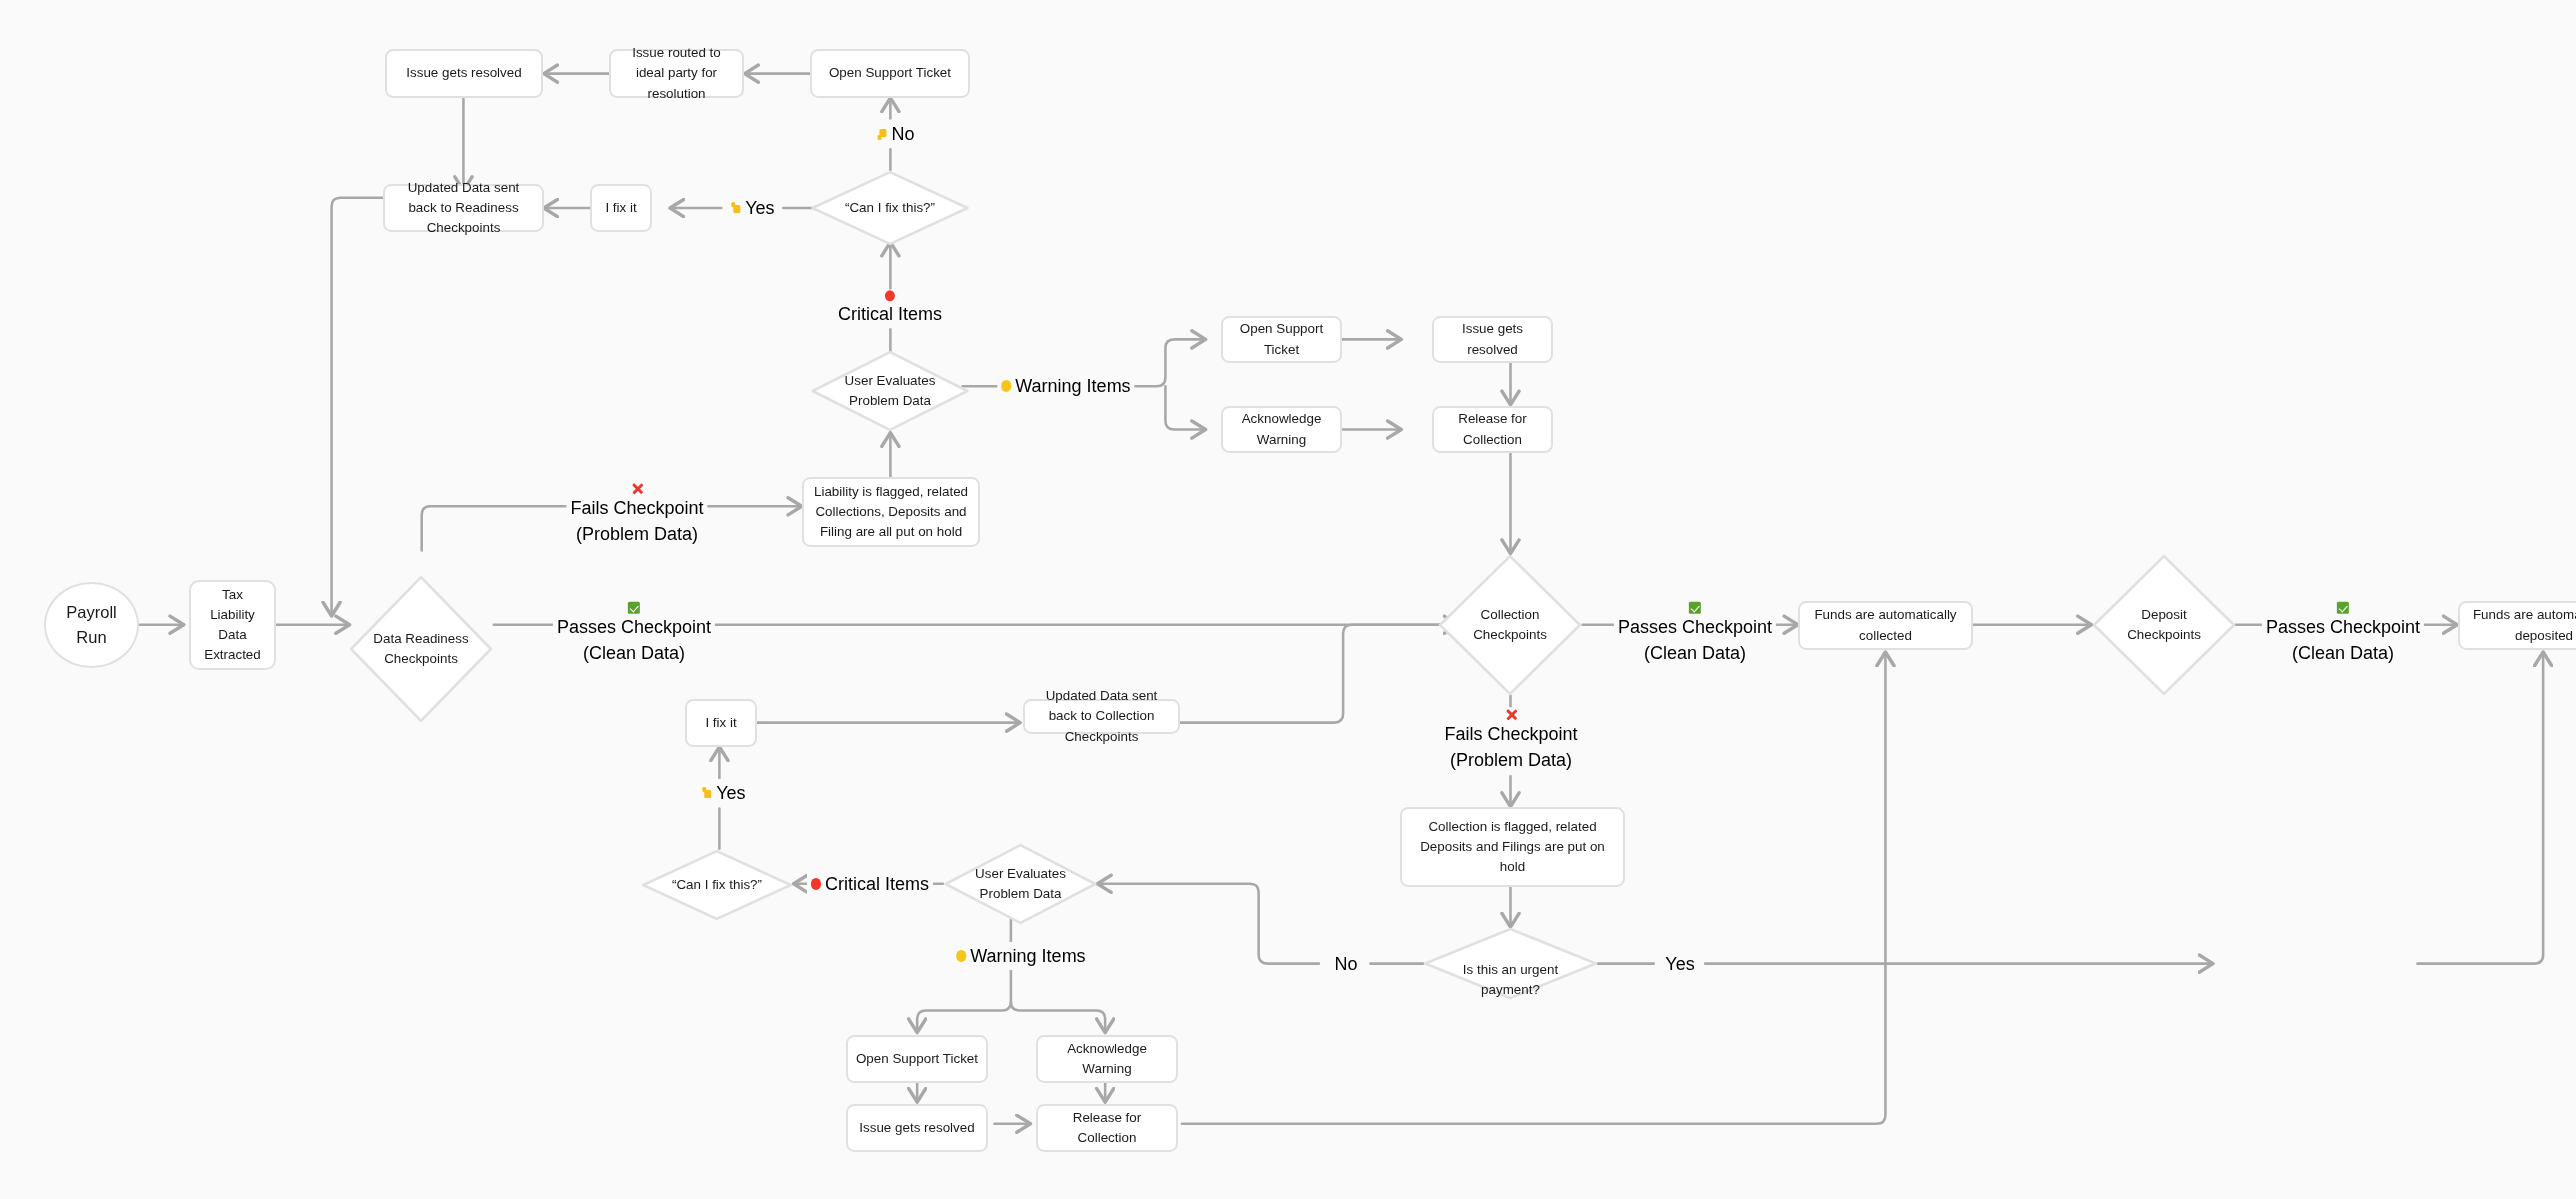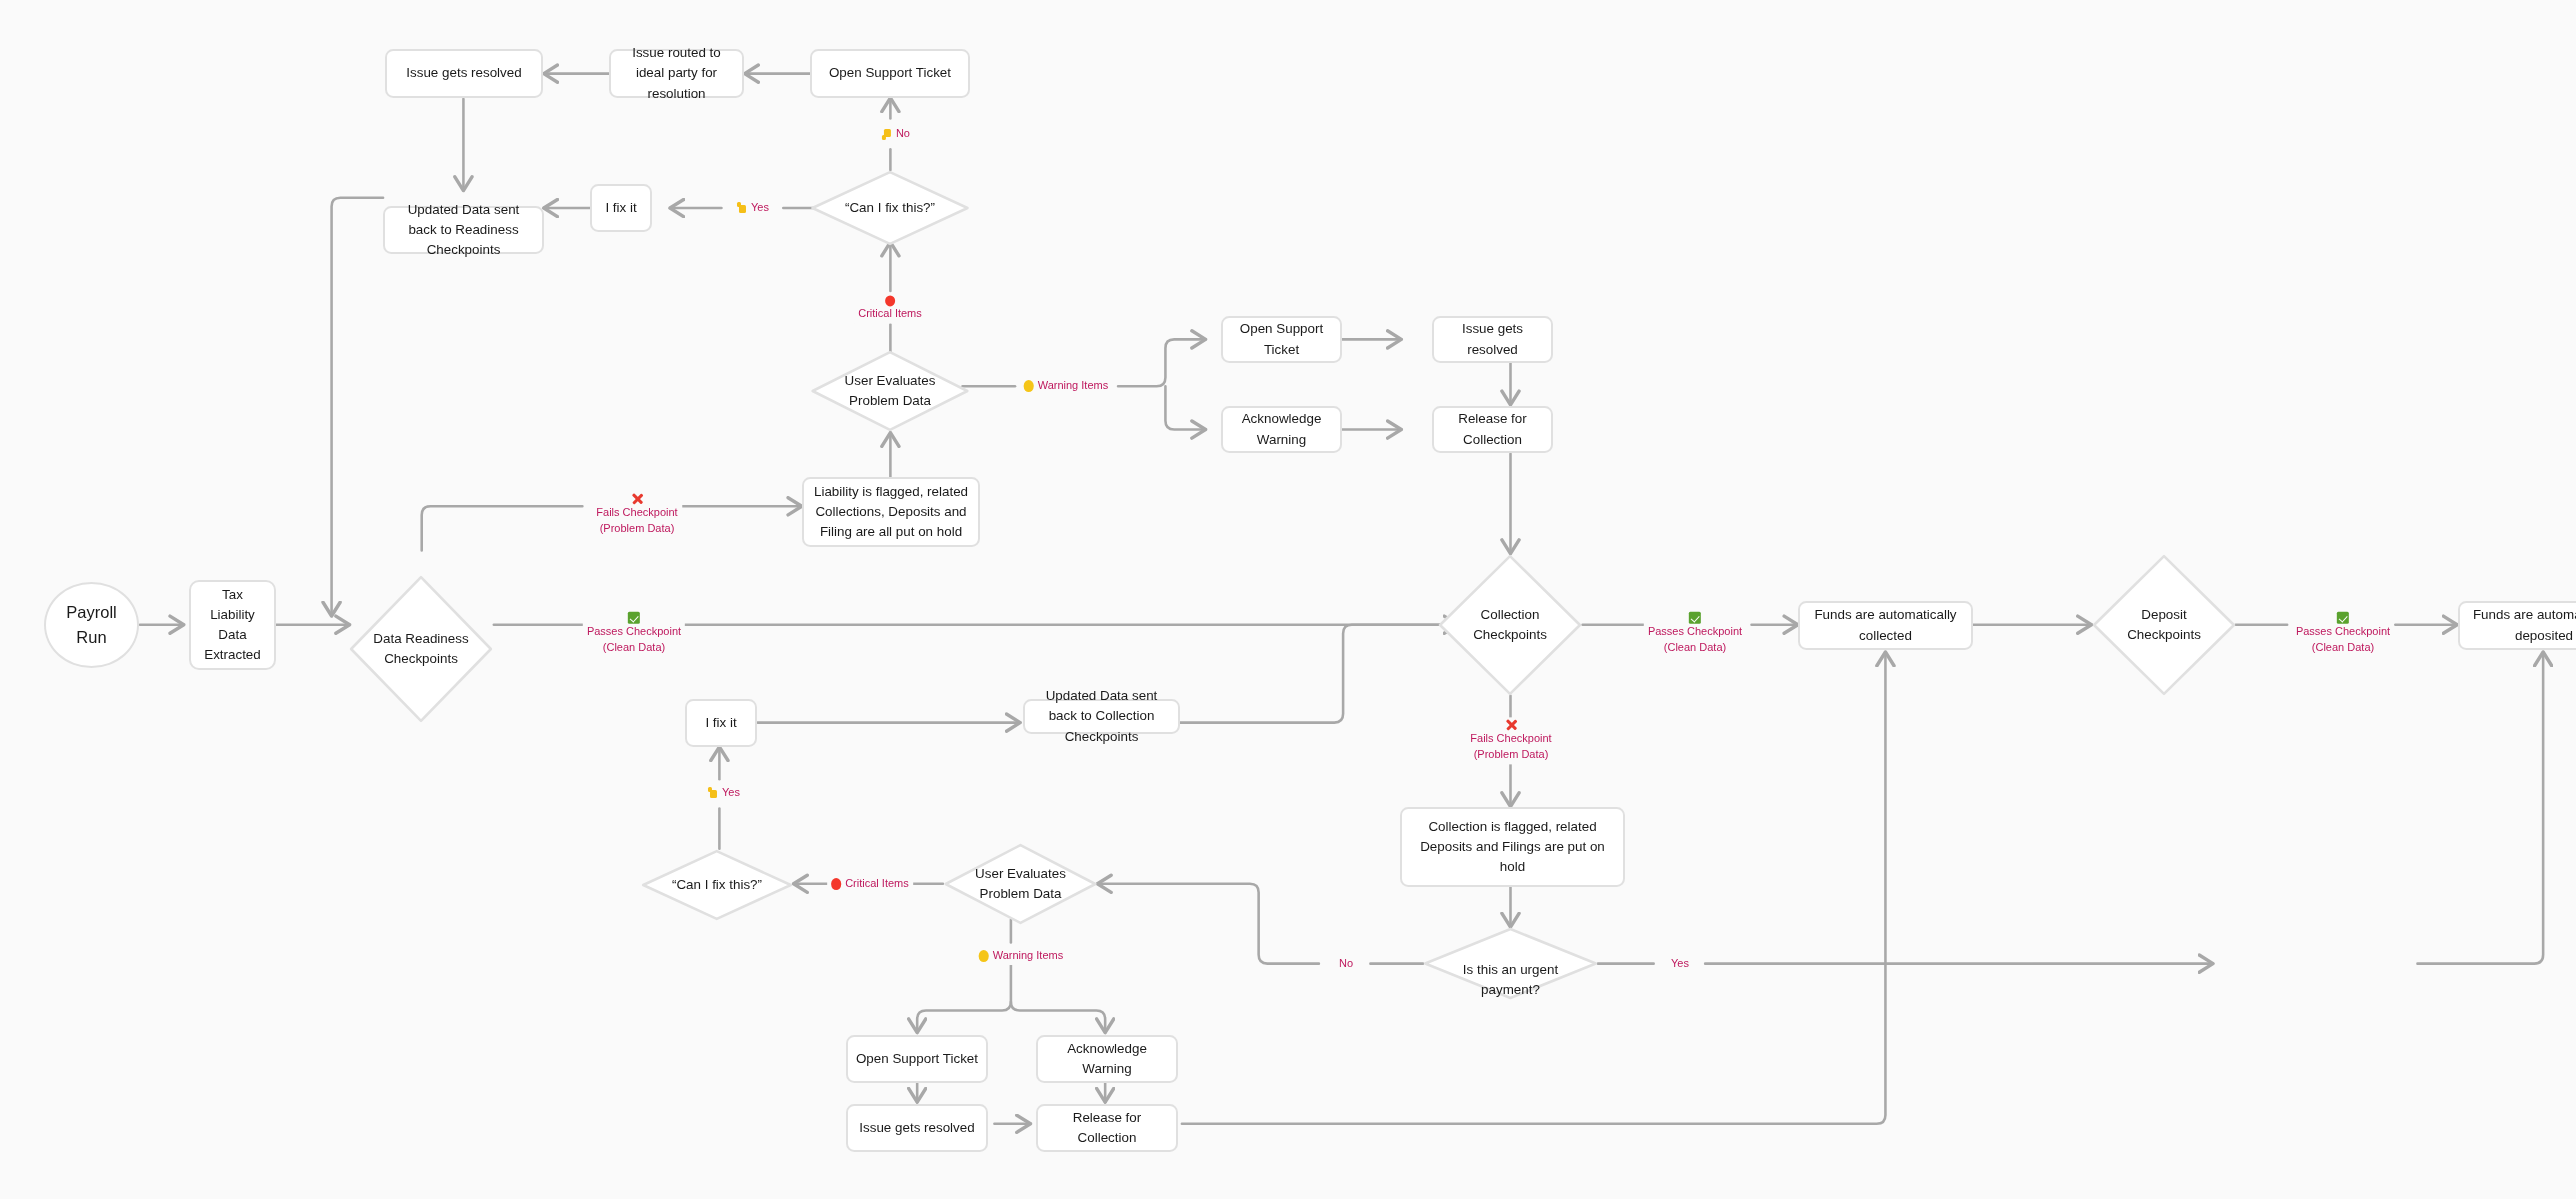--- a/index.html
+++ b/index.html
@@ -65,23 +65,23 @@
     position: relative;
     z-index: 2;
     text-align: center;
     font-size: 13.4px;
     line-height: 1.5;
     color: #1a1a1a;
     width: 86%;
   }
   .edge-label {
     position: absolute;
-    font-size: 11px;
+    font-size: 18px;
     line-height: 1.45;
-    color: #be185d;
+    color: #000000;
     text-align: center;
     background: #fafafa;
     padding: 1px 4.1px;
     white-space: nowrap;
     transform: translate(-50%, -50%);
     display: flex;
     flex-direction: column;
     align-items: center;
     justify-content: center;
   }
@@ -305,21 +305,21 @@
   </div>
 
   <div class="node" style="left:385px; top:49px; width:158px; height:49px;">
     <span>Issue gets resolved</span>
   </div>
 
   <div class="node" style="left:590px; top:184px; width:62px; height:48px;">
     <span>I fix it</span>
   </div>
 
-  <div class="node" style="left:383px; top:184px; width:161px; height:48px;margin-top:22px;">
+  <div class="node" style="left:383px; top:184px; width:161px; height:48px;">
     <span>Updated Data sent back to Readiness Checkpoints</span>
   </div>
 
   <div class="node" style="left:1221px; top:316px; width:121px; height:47px;">
     <span>Open Support Ticket</span>
   </div>
 
   <div class="node" style="left:1432px; top:316px; width:121px; height:47px;">
     <span>Issue gets resolved</span>
   </div>

